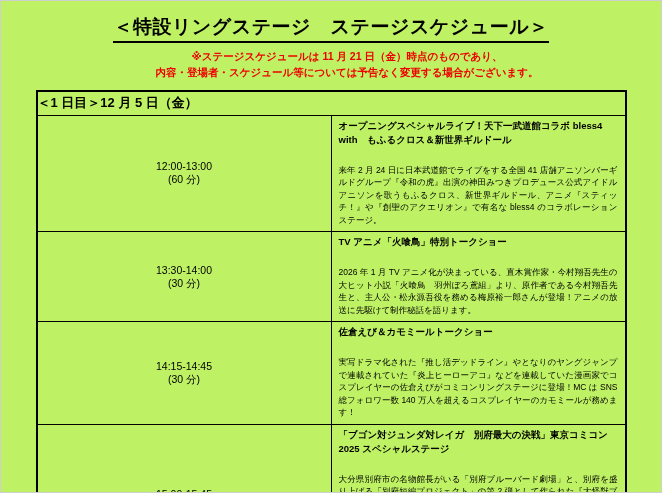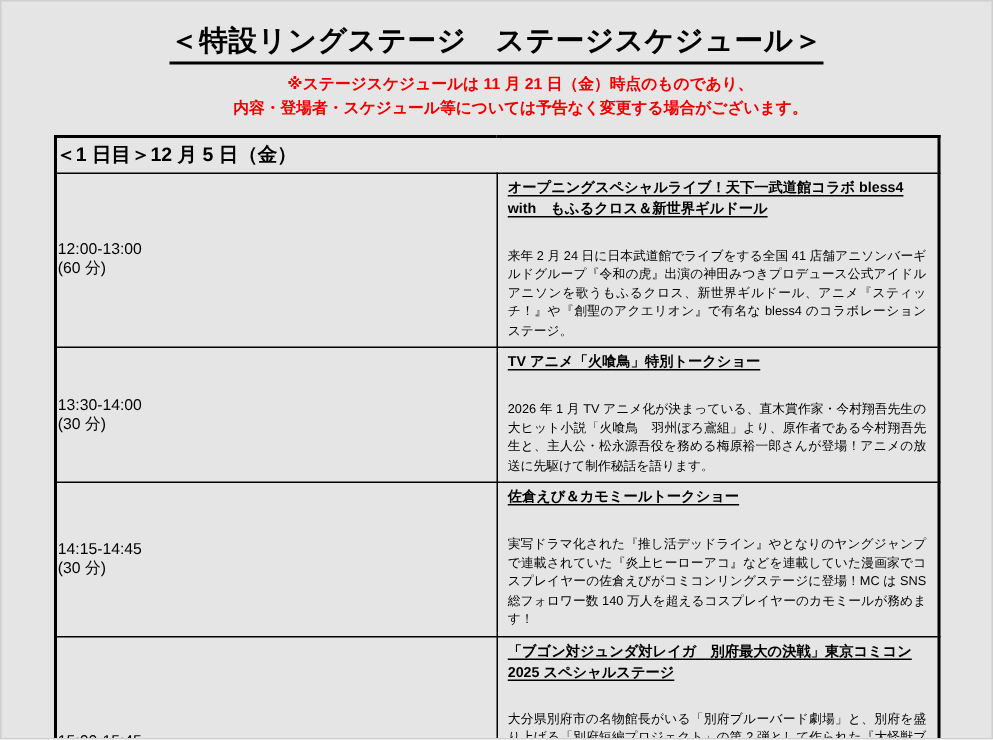--- a/index.html
+++ b/index.html
@@ -1,20 +1,20 @@
 <!DOCTYPE html>
 <html lang="ja"><head>
 <meta charset="utf-8">
 <style>
   html,body { margin:0; padding:0; background:#ffffff; }
   .page {
     position:relative;
     width:662px; height:493px;
     box-sizing:border-box;
-    background:#e5e5e5;
+    background:#bef264;
     border:1px solid #cfcfcf;
     overflow:hidden;
     font-family:"Liberation Sans","DejaVu Sans",sans-serif;
     color:#000000;
   }
   .main-title {
     margin-top:13px;
     text-align:center;
     font-size:19px;
     font-weight:bold;
@@ -42,31 +42,31 @@
   }
   table.schedule td { border:1px solid #000; vertical-align:middle; }
   .day-header-cell {
     text-align:left;
     font-weight:bold;
     font-size:13px;
     padding:2px 0 3px 0;
   }
   .time-cell {
     width:184px;
+    text-align:center;
     font-size:10.5px;
     line-height:13px;
     font-family:"Liberation Sans","DejaVu Sans",sans-serif;
     margin-left:48px;
   }
   .event-cell { padding:3px 7px 5px 7px; vertical-align:top; }
   .event-title {
     font-weight:bold;
     font-size:9.5px;
     line-height:14px;
-    text-decoration:underline;
     text-underline-offset:2px;
   }
   .event-desc {
     font-size:8.5px;
     line-height:12.5px;
     margin-top:17px;
     text-align:justify;
   }
 </style>
 </head>

